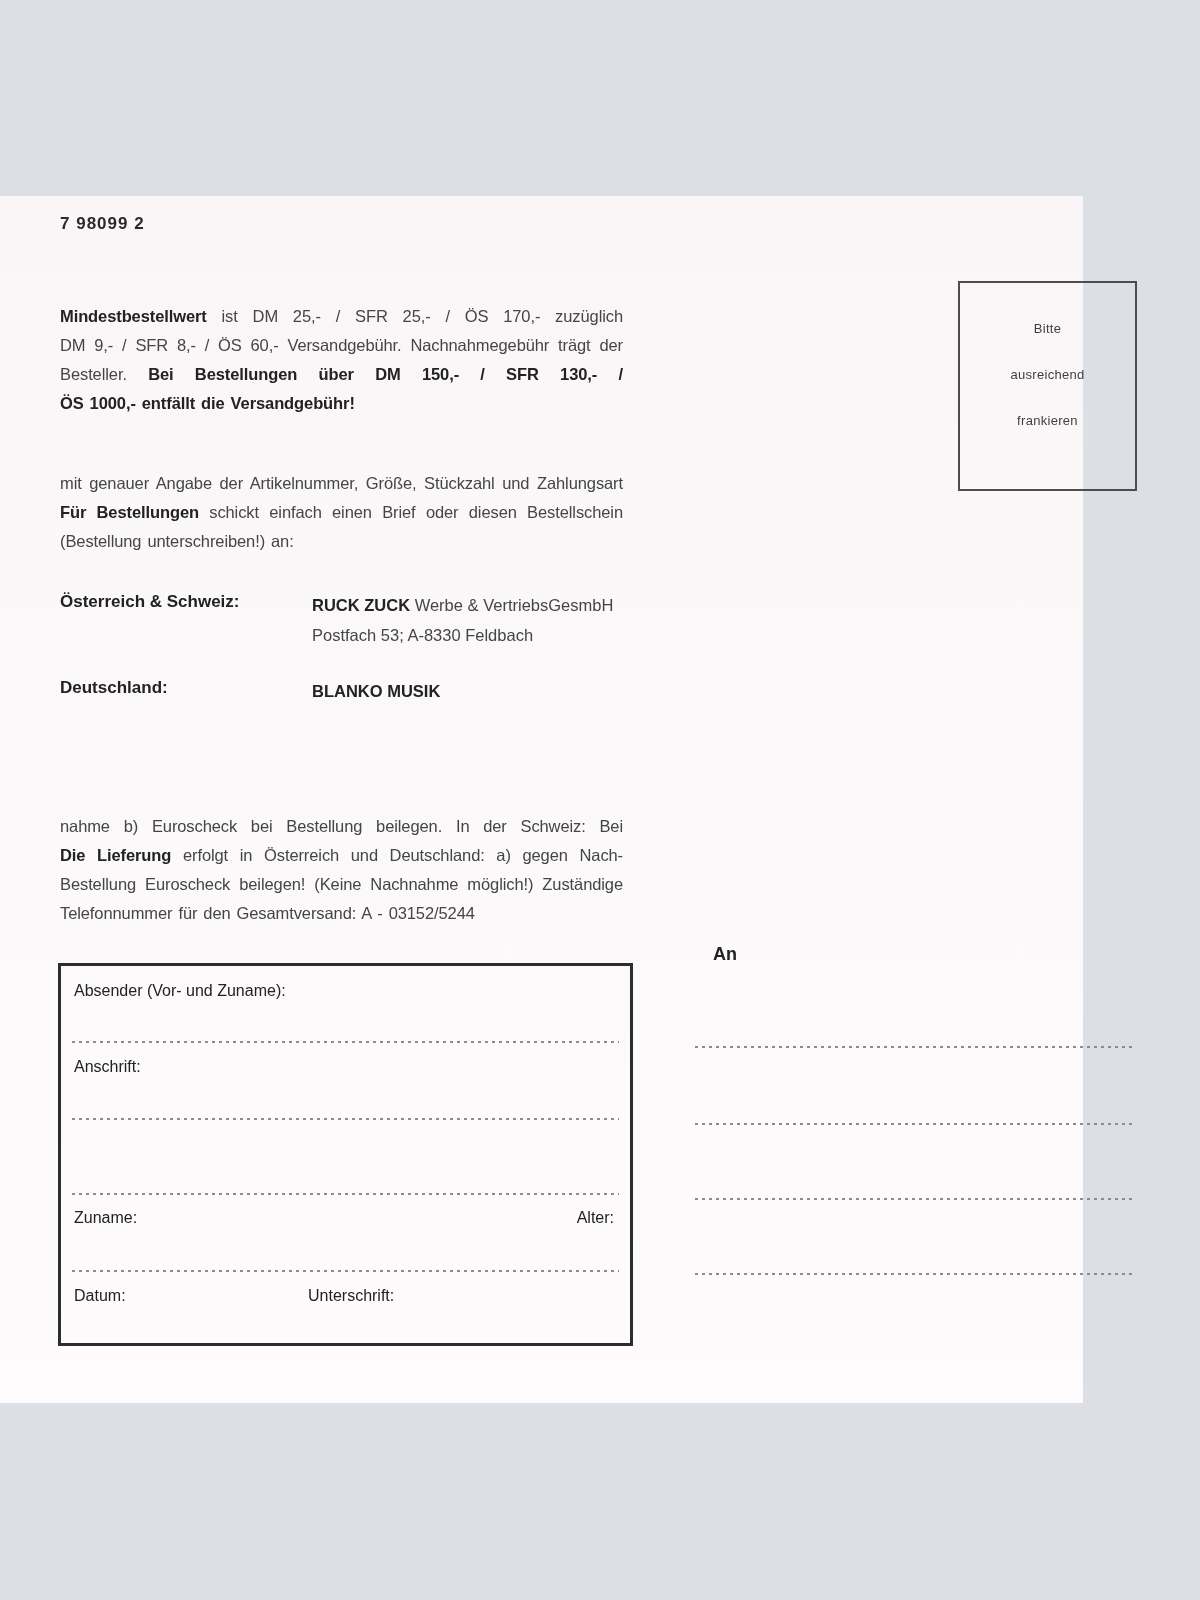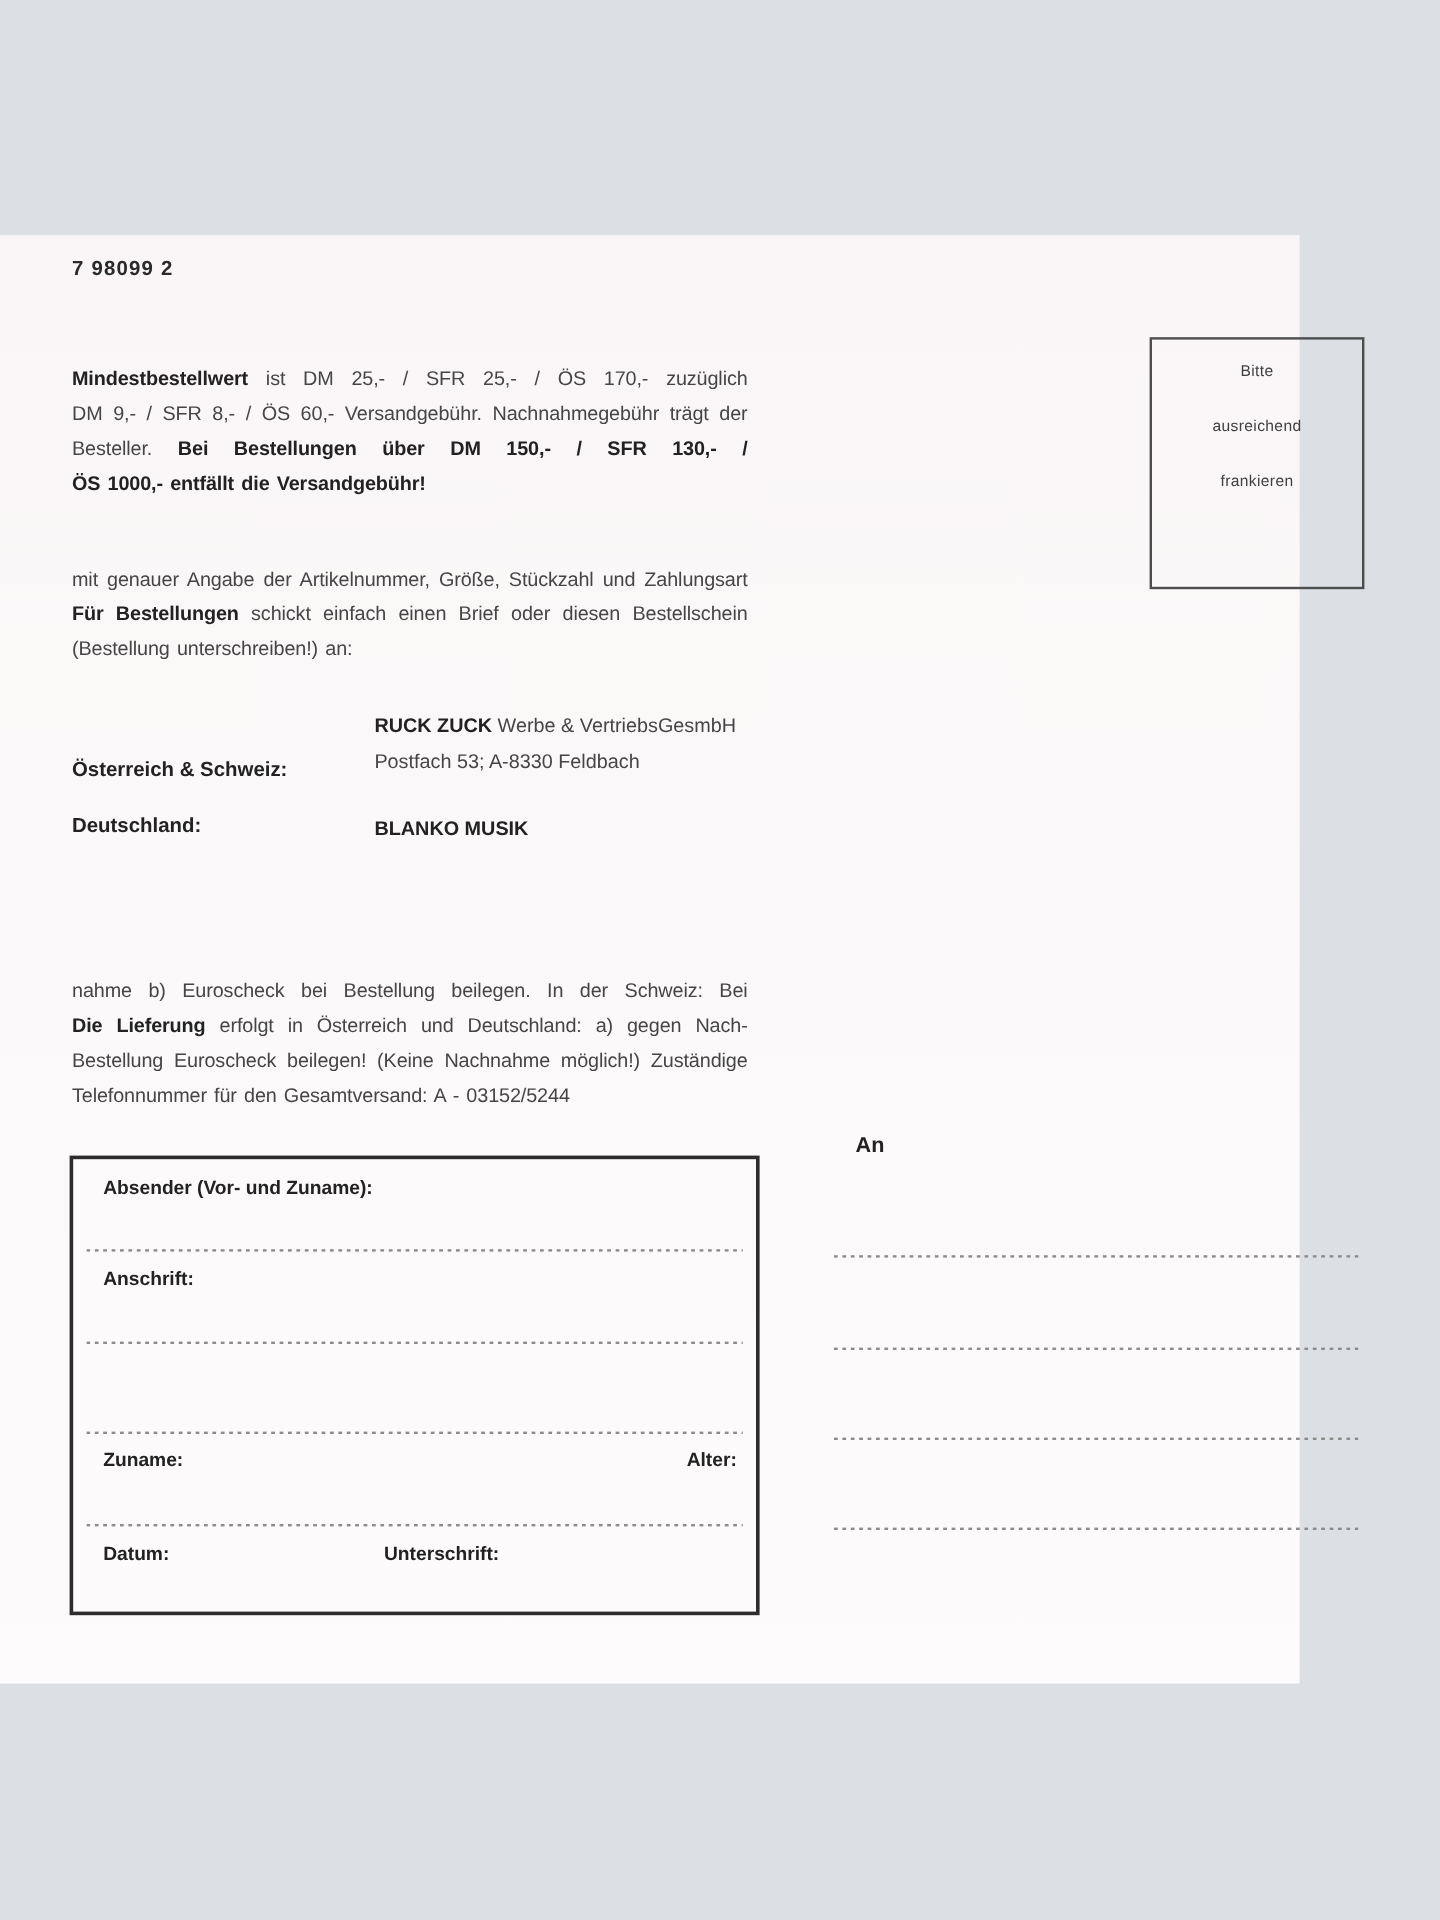--- a/index.html
+++ b/index.html
@@ -40,28 +40,28 @@
   }
   .tline{text-align:justify;text-align-last:justify;white-space:normal;}
   .tlast{text-align-last:left;}
   .addr-label{font-size:17px;font-weight:700;color:var(--ink-bold);}
   .addr-line{font-size:16.5px;line-height:30px;color:var(--ink);}
   .stamp-box{
     width:179px;height:210px;
     border:2px solid #4d4d4d;
     background:transparent;
     display:flex;flex-direction:column;align-items:center;
-    padding-top:18px;row-gap:30px;
+    padding-top:38px;row-gap:30px;
   }
   .stamp-line{font-size:13px;line-height:16px;color:#3f3f3f;letter-spacing:0.3px;}
   .sender-box{
     width:575px;height:383px;
     border:3px solid var(--box-border);
   }
-  .box-label{font-size:16px;font-weight:700;color:var(--ink-bold);white-space:nowrap;margin-left:12px;}
+  .box-label{font-size:16px;font-weight:400;color:var(--ink-bold);white-space:nowrap;}
   .dots{
     height:3px;
     background-image:repeating-linear-gradient(90deg,var(--dots) 0 3px,transparent 3px 7px);
     background-repeat:repeat-x;
     background-position:0 100%;
     background-size:7px 2px;
   }
   .an-label{font-size:18px;font-weight:700;color:var(--ink-bold);margin-left:16px;}
 </style>
 </head>
@@ -77,21 +77,21 @@
       <div class="tline"><span>Besteller. </span><span class="b">Bei Bestellungen über DM 150,- / SFR 130,- /</span></div>
       <div class="tline tlast"><span class="b">ÖS 1000,- entfällt die Versandgebühr!</span></div>
     </div>
 
   <div class="abs para" style="left:60px;top:249px;">
       <div class="tline"><span>mit genauer Angabe der Artikelnummer, Größe, Stückzahl und Zahlungsart</span></div>
       <div class="tline"><span class="b">Für Bestellungen</span><span> schickt einfach einen Brief oder diesen Bestellschein</span></div>
       <div class="tline tlast"><span>(Bestellung unterschreiben!) an:</span></div>
     </div>
 
-  <div class="abs addr-label" style="left:60px;top:396px;margin-top:40px;">Österreich &amp; Schweiz:</div>
+  <div class="abs addr-label" style="left:60px;top:396px;">Österreich &amp; Schweiz:</div>
   <div class="abs" style="left:312px;top:394px;width:340px;">
     <div class="addr-line"><span class="b">RUCK ZUCK</span><span> Werbe &amp; VertriebsGesmbH</span></div>
     <div class="addr-line">Postfach 53; A-8330 Feldbach</div>
   </div>
 
   <div class="abs addr-label" style="left:60px;top:482px;">Deutschland:</div>
   <div class="abs" style="left:312px;top:480px;width:340px;">
     <div class="addr-line"><span class="b">BLANKO MUSIK</span><span></span></div>
   </div>
 

